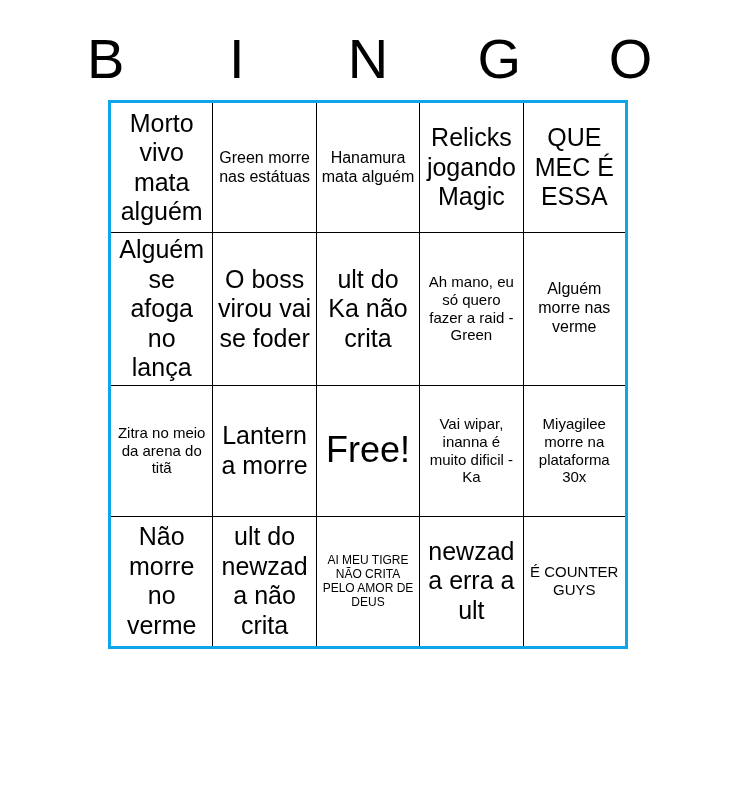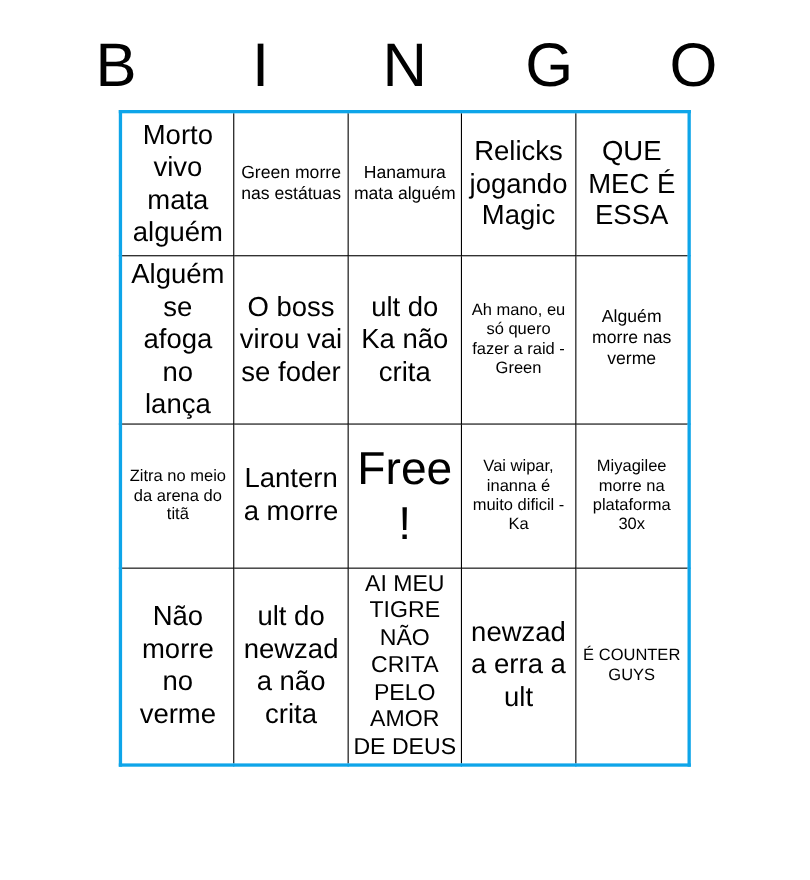--- a/index.html
+++ b/index.html
@@ -51,22 +51,22 @@
     text-align: center;
     vertical-align: middle;
     padding: 2px 4px;
     box-sizing: border-box;
     line-height: 1.18;
     word-wrap: break-word;
   }
   .fs-lg { font-size: 25px; }
   .fs-md { font-size: 16px; }
   .fs-sm { font-size: 15px; }
-  .fs-xs { font-size: 21px; }
-  .free-cell { font-size: 42px; }
+  .fs-xs { font-size: 12px; }
+  .free-cell { font-size: 36px; }
 </style>
 </head>
 <body>
 
 <div class="bingo-page">
 
   <div class="header-row">
     <div class="header-letter">B</div>
     <div class="header-letter">I</div>
     <div class="header-letter">N</div>

